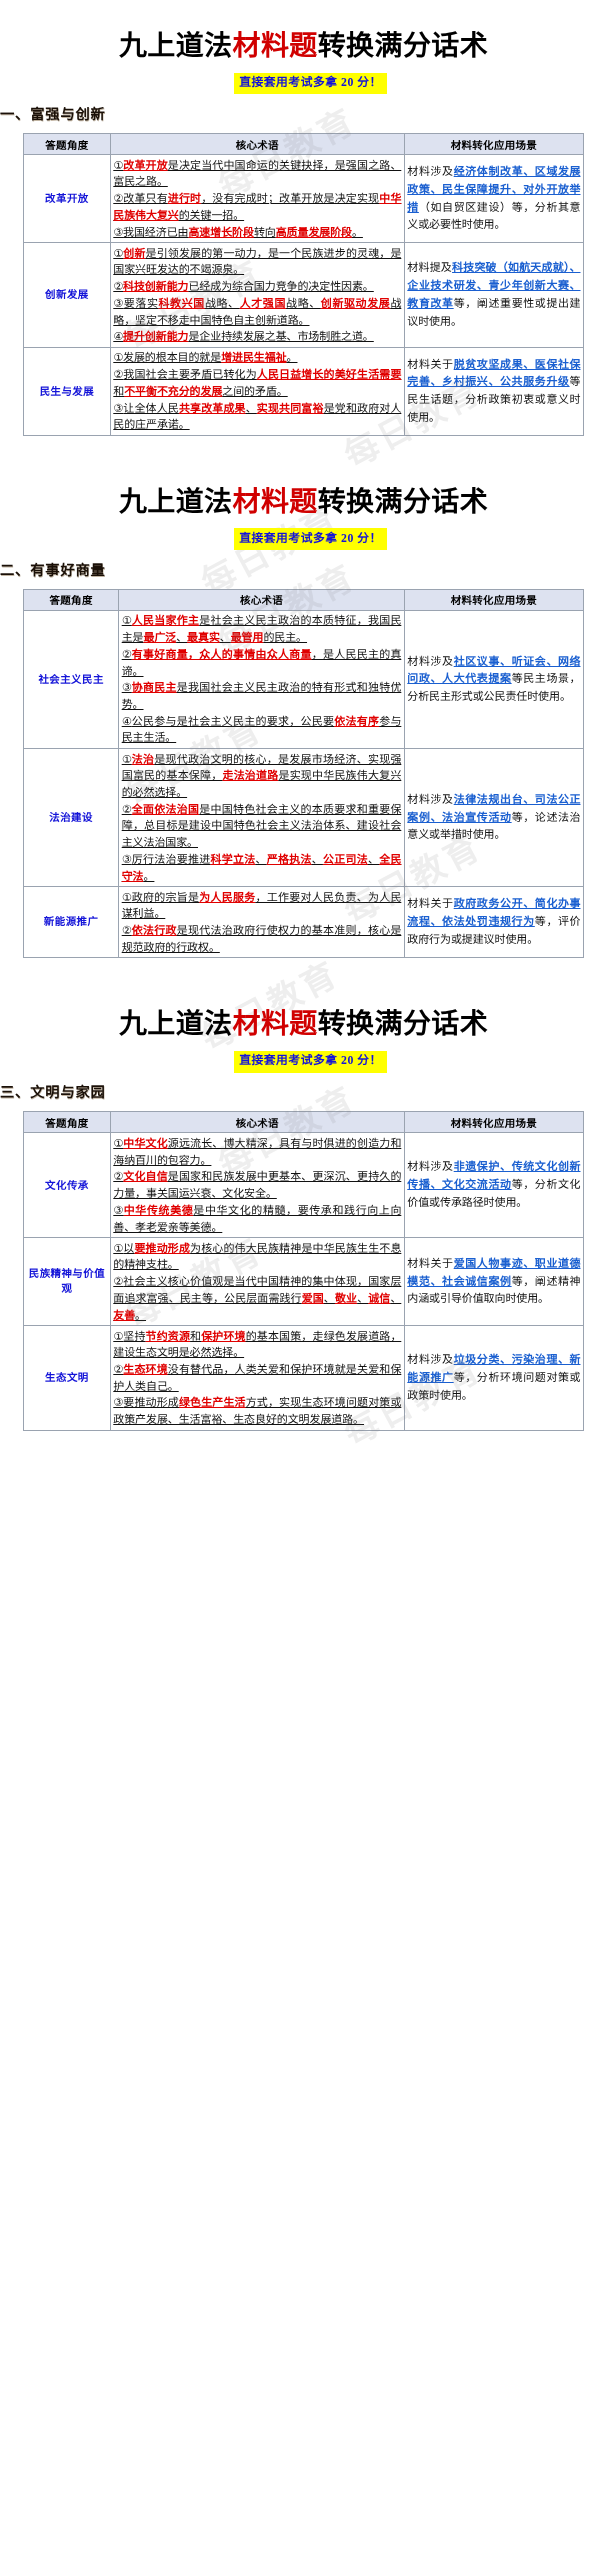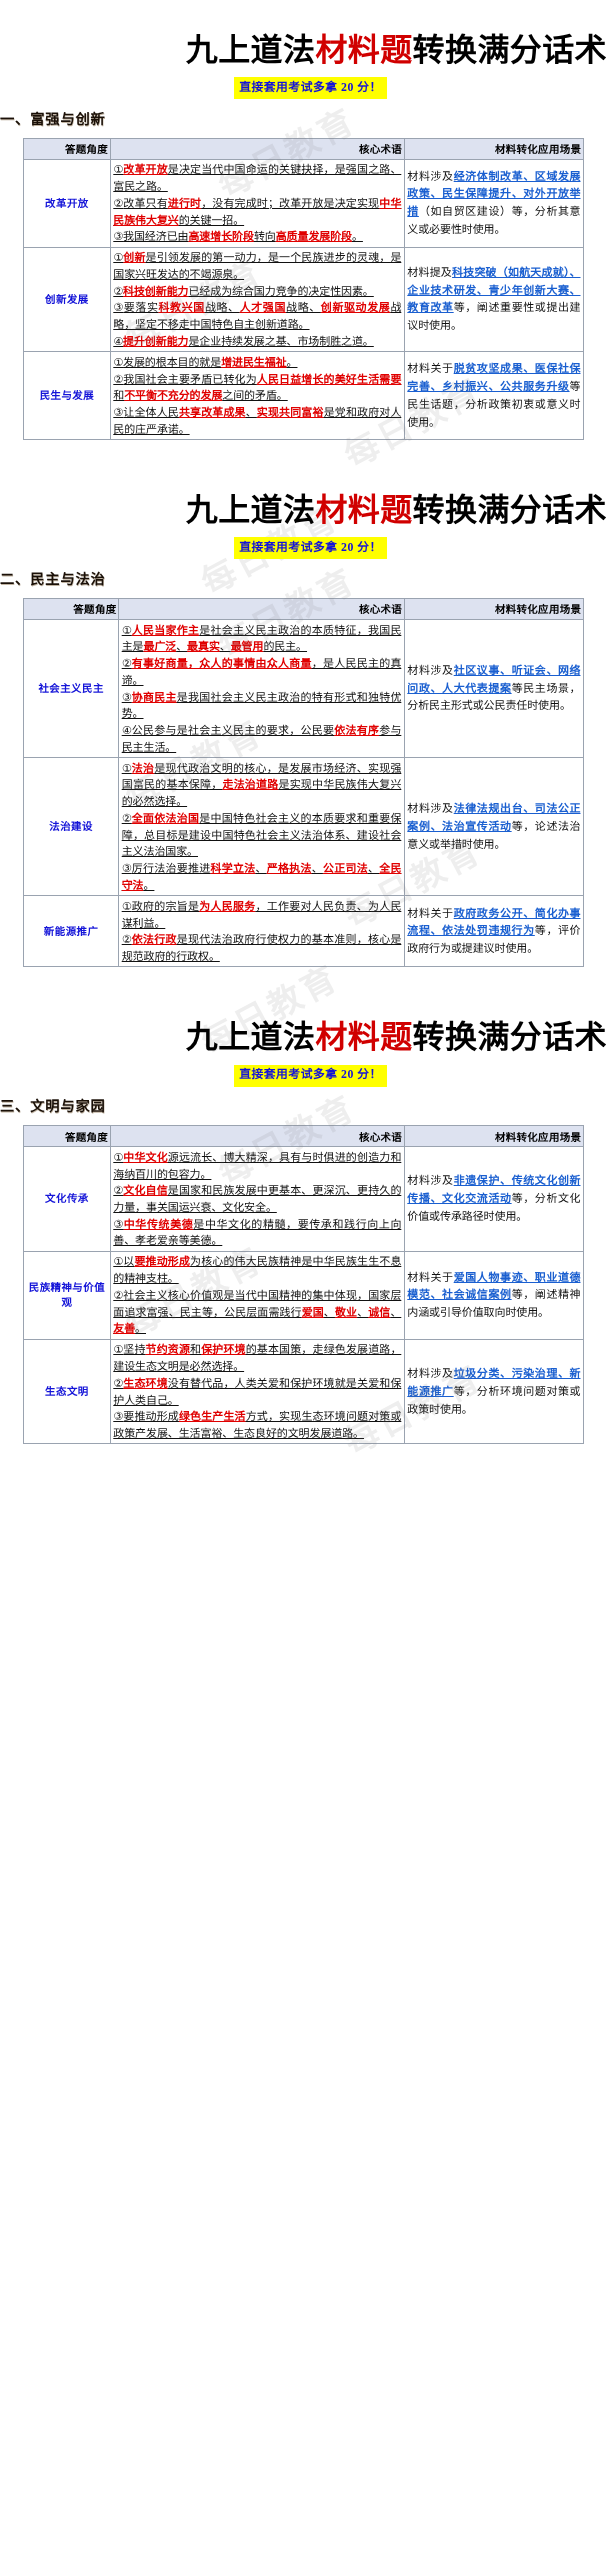--- a/index.html
+++ b/index.html
@@ -25,23 +25,23 @@
   .section {
     position: relative;
     width: 607px;
     padding-top: 32px;
     padding-bottom: 20px;
     box-sizing: border-box;
   }
 
   
   .main-title {
-    text-align: right;
-    font-family: Liberation Serif, serif;
-    font-size: 32px;
+    text-align: center;
+    font-family: Liberation Mono, monospace;
+    font-size: 28px;
     font-weight: 700;
     letter-spacing: 0.4px;
     line-height: 1.15;
     margin: 0 0 8.4px 0;
     white-space: nowrap;
   }
   .main-title .t-black { color: #000000; }
   .main-title .t-red { color: #d00000; }
 
   
@@ -86,21 +86,21 @@
     background: transparent;
   }
   table.kb th, table.kb td {
     border: 0.8px solid #9aa3b0;
     vertical-align: middle;
     padding: 1.7px 2.5px;
     box-sizing: border-box;
   }
   table.kb thead th {
     background: #dde2f0;
-    text-align: right;
+    text-align: center;
     font-family: "Liberation Serif", "DejaVu Serif", serif;
     font-weight: 700;
     font-size: 10.5px;
     color: #000;
     height: 18.6px;
     padding: 2.5px 1.7px;
     letter-spacing: 0.3px;
   }
   table.kb tbody td {
     background: transparent;
@@ -218,21 +218,21 @@
           </table>
         </div>
       </div>
       <div class="section">
         <div class="wm" style="left: 211px; top: 126px;">每日教育</div>
         <div class="wm" style="left: 118px; top: 278px;">每日教育</div>
         <div class="wm" style="left: 337px; top: 396px;">每日教育</div>
         <div class="wm" style="left: 194px; top: 523px;">每日教育</div>
         <div class="main-title"><span class="t-black">九上道法</span><span class="t-red">材料题</span><span class="t-black">转换满分话术</span></div>
         <div class="sub-title-wrap"><span class="sub-title">直接套用考试多拿 20 分！</span></div>
-        <div class="sec-heading">二、民主与法治</div>
+        <div class="sec-heading">二、有事好商量</div>
         <div class="tbl-wrap">
           <table class="kb">
             <colgroup>
               <col style="width: 17%;">
               <col style="width: 51%;">
               <col style="width: 32%;">
             </colgroup>
             <thead>
               <tr>
                 <th>答题角度</th>

